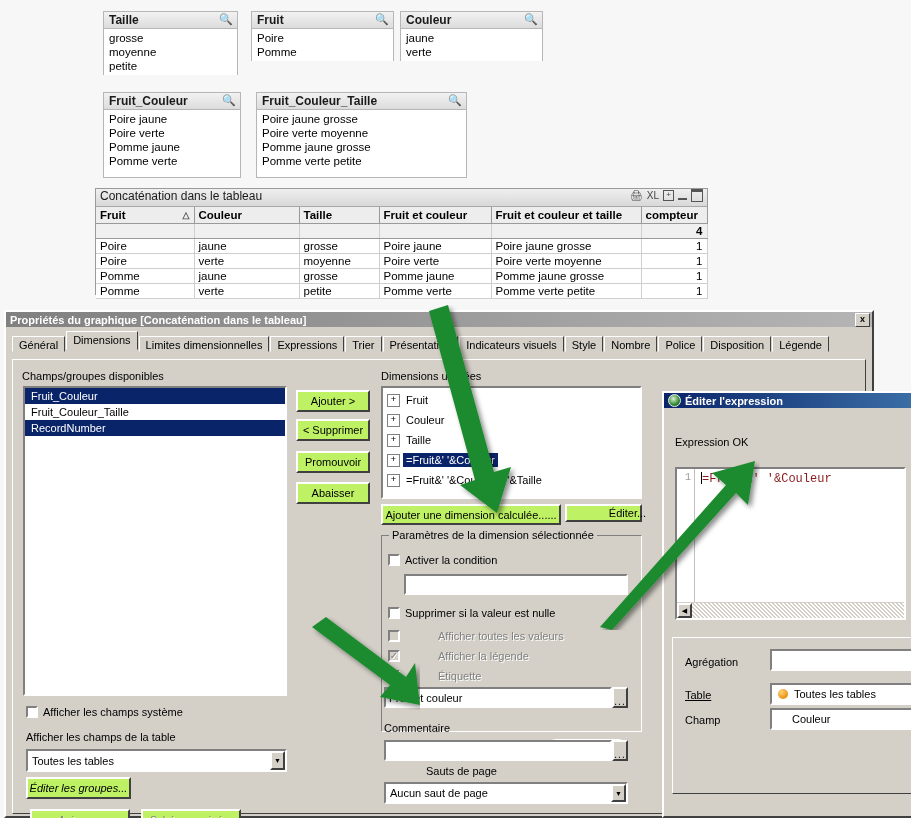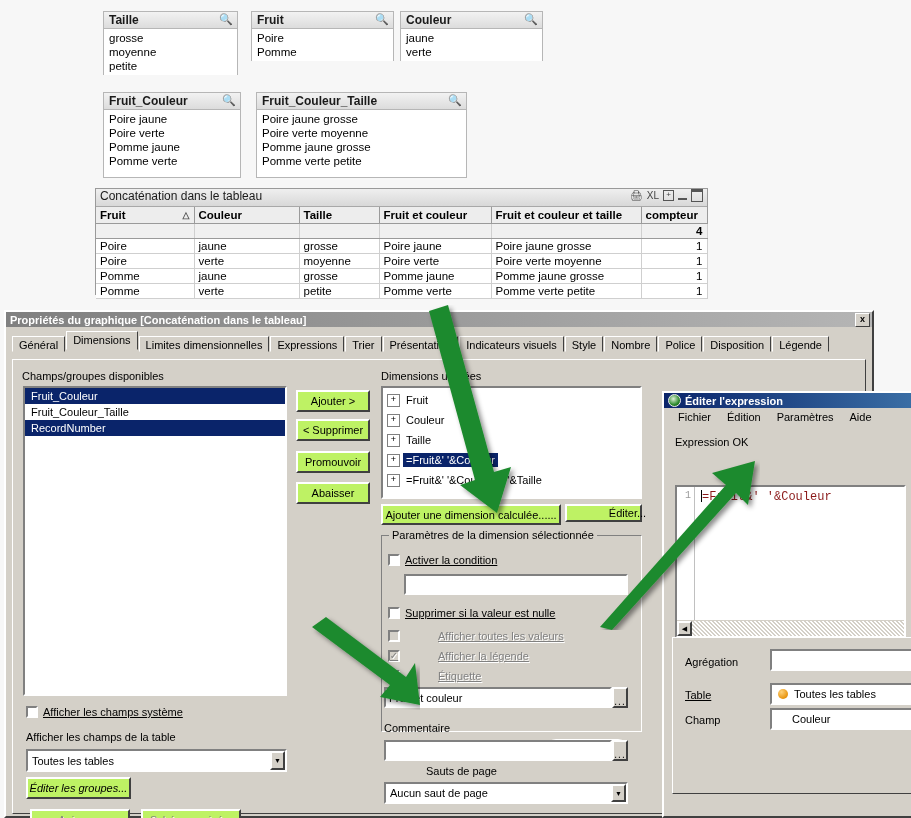--- a/index.html
+++ b/index.html
@@ -104,21 +104,21 @@
   }
   .combo{
     background:#fff;border:2px solid;border-color:#808080 #fff #fff #808080;
     box-sizing:border-box;display:flex;align-items:center;font-size:11px;padding-left:4px;
     justify-content:space-between;
   }
   .combo .arw{
     width:15px;height:100%;background:#d4d0c8;border:2px solid;border-color:#fff #404040 #404040 #fff;
     box-sizing:border-box;display:flex;align-items:center;justify-content:center;font-size:7px;
   }
-  .chk{display:flex;align-items:center;font-size:11px;gap:5px;text-decoration:underline;}
+  .chk{display:flex;align-items:center;font-size:11px;gap:5px;}
   .chk .box{
     width:12px;height:12px;background:#fff;border:2px solid;border-color:#808080 #fff #fff #808080;
     box-sizing:border-box;display:flex;align-items:center;justify-content:center;
     font-size:10px;line-height:8px;color:#000;flex:0 0 auto;
   }
   .chk.dis{color:#808080;text-shadow:1px 1px 0 #fff;gap:38px;}
   .chk.dis .box{background:#d4d0c8;color:#808080;}
   .groupbox{
     position:absolute;border:1px solid;border-color:#808080 #fff #fff #808080;
     box-sizing:border-box;
@@ -427,26 +427,20 @@
   <div class="abs wbtn disabled" style="left:135px;top:497px;width:100px;height:22px;">Schéma croisé...</div>
 </div>
 
 <div class="dlg" style="left:662px;top:391px;width:252px;height:427px;">
   <div class="dlg-title blue">
     <span style="display:flex;align-items:center;gap:4px;">
       <span class="winicon"></span>
       <span>Éditer l'expression</span>
     </span>
   </div>
-  <div class="menubar">
-    <span>Fichier</span>
-    <span>Édition</span>
-    <span>Paramètres</span>
-    <span>Aide</span>
-  </div>
   <div class="abs wlabel" style="left:11px;top:43px;">Expression OK</div>
 
   <div class="abs exp-area" style="left:11px;top:59px;width:231px;height:153px;">
     <div class="gutter">
       <span>1</span>
     </div>
     <div class="exp-text"><span class="caret"></span><span>=Fruit&amp;' '&amp;Couleur</span></div>
     <div class="hscroll">
       <div class="lbtn">◀</div>
     </div>

